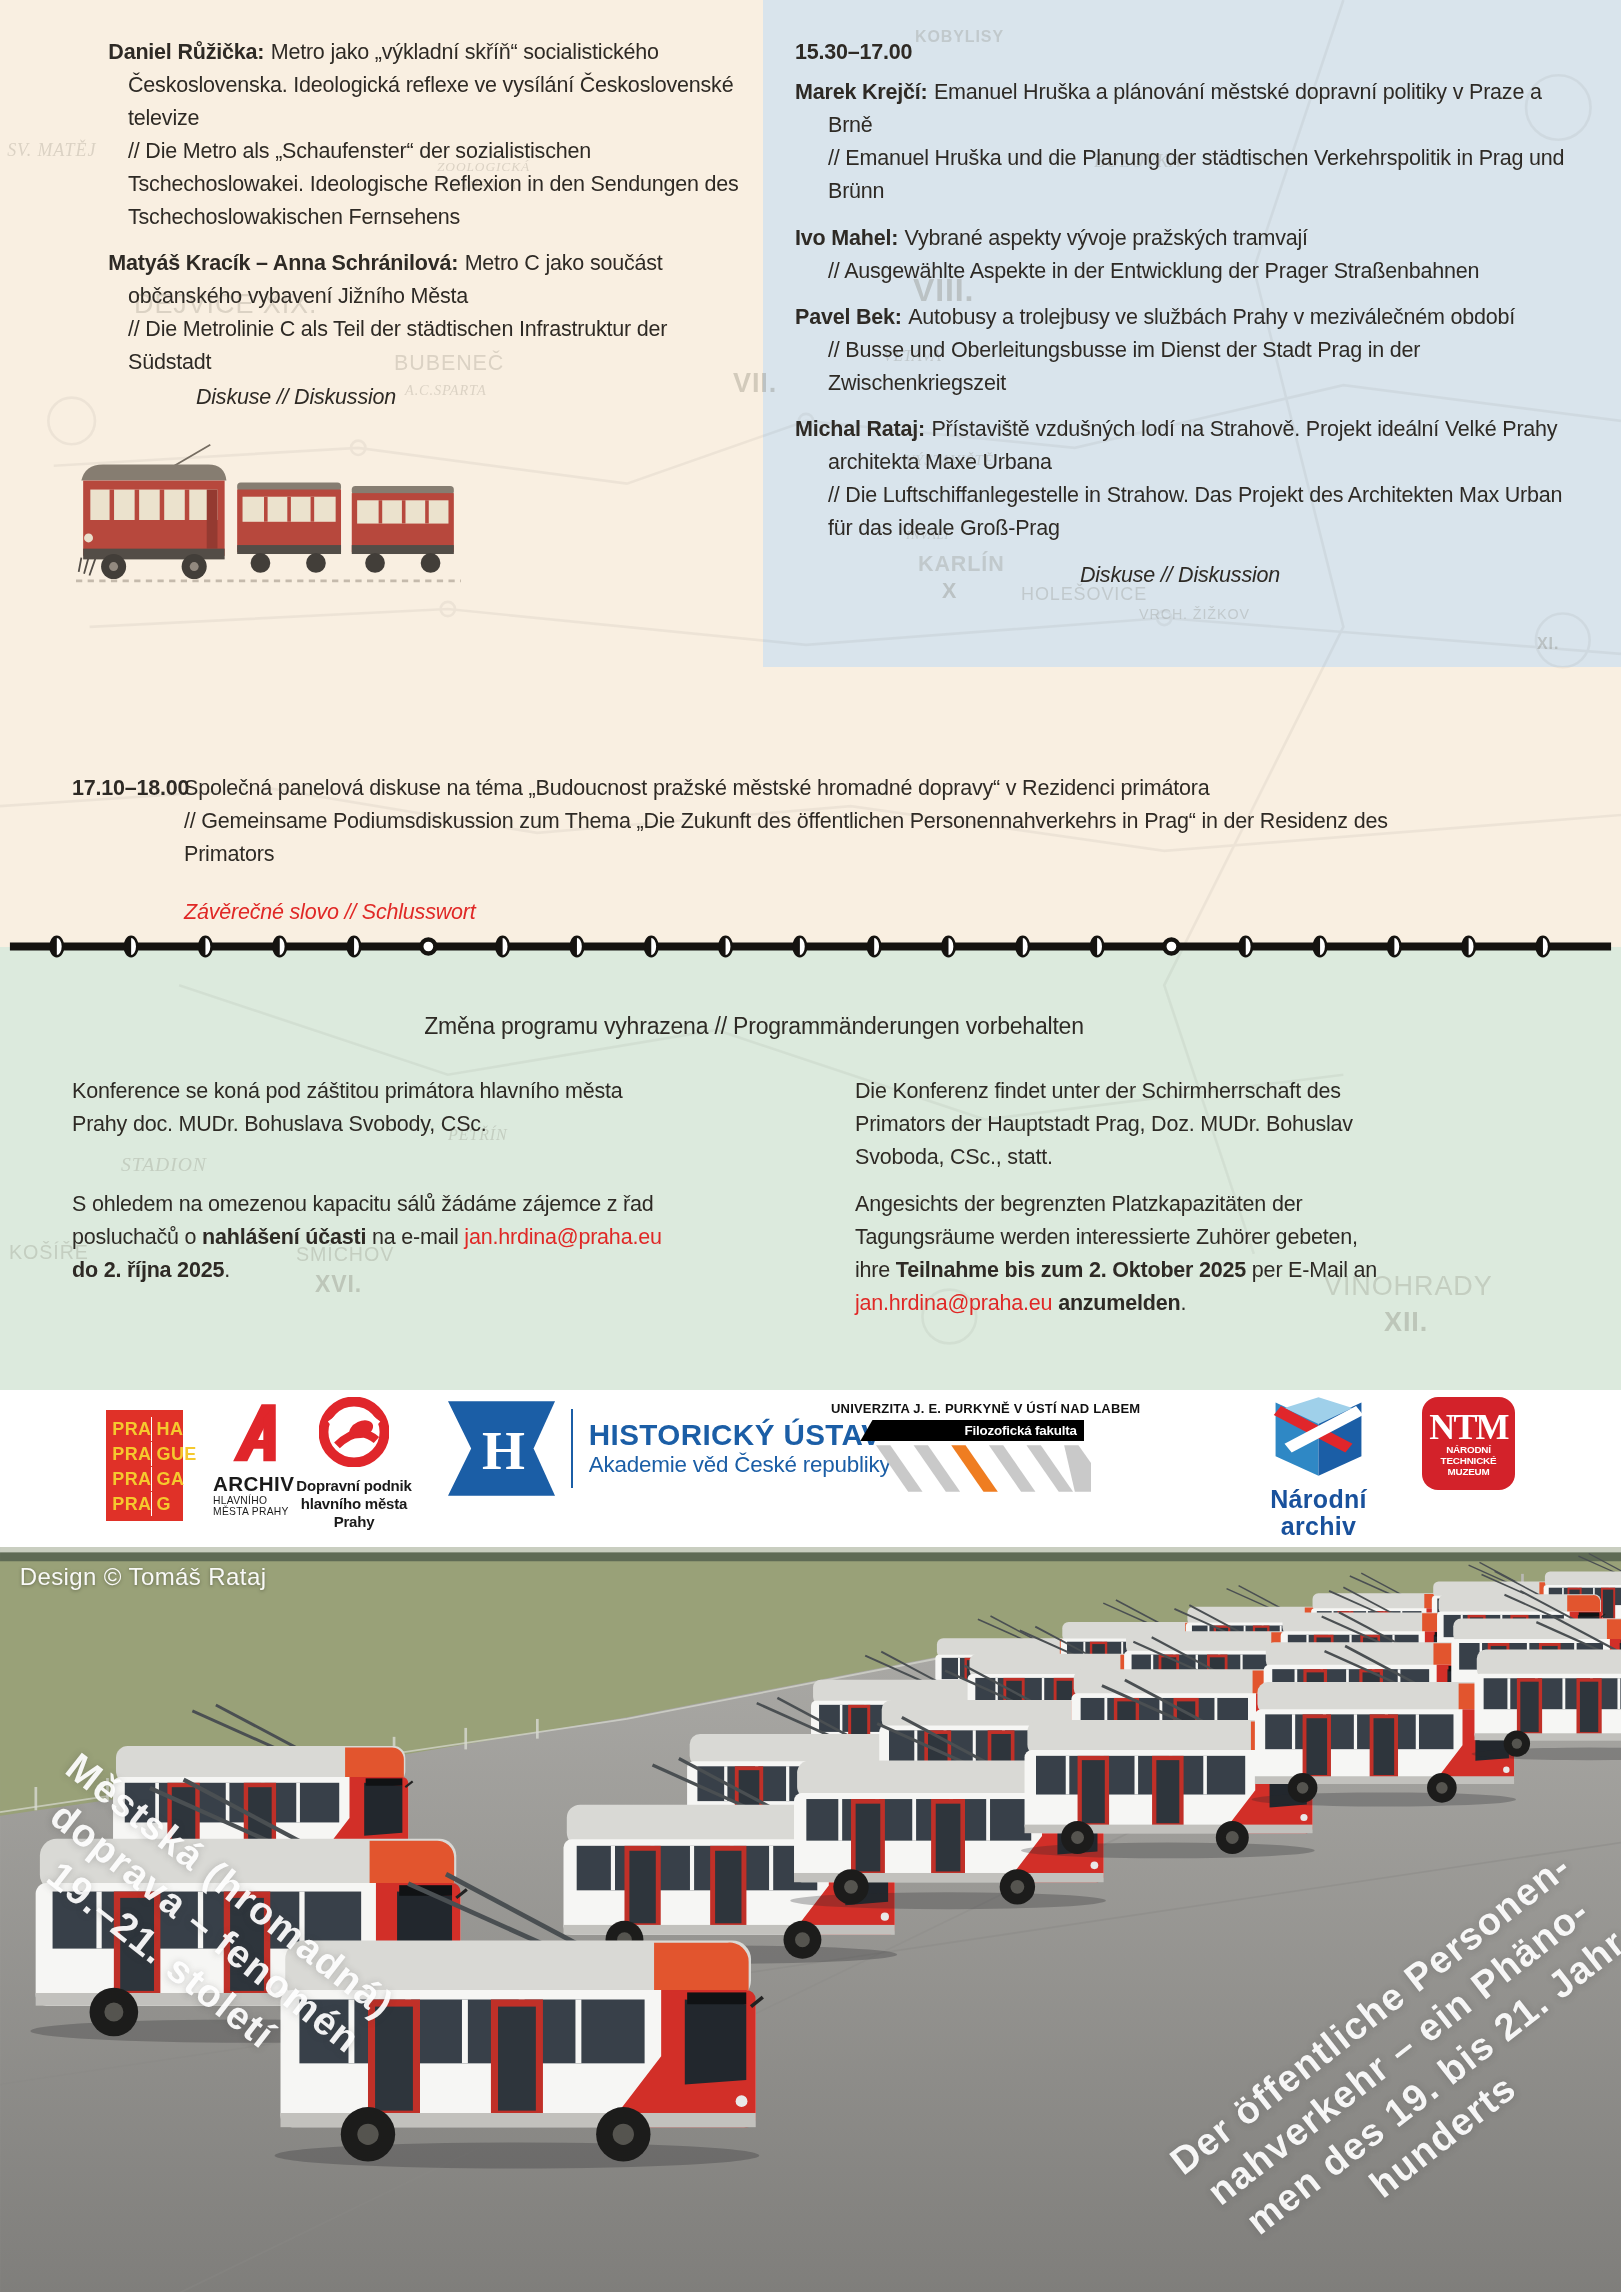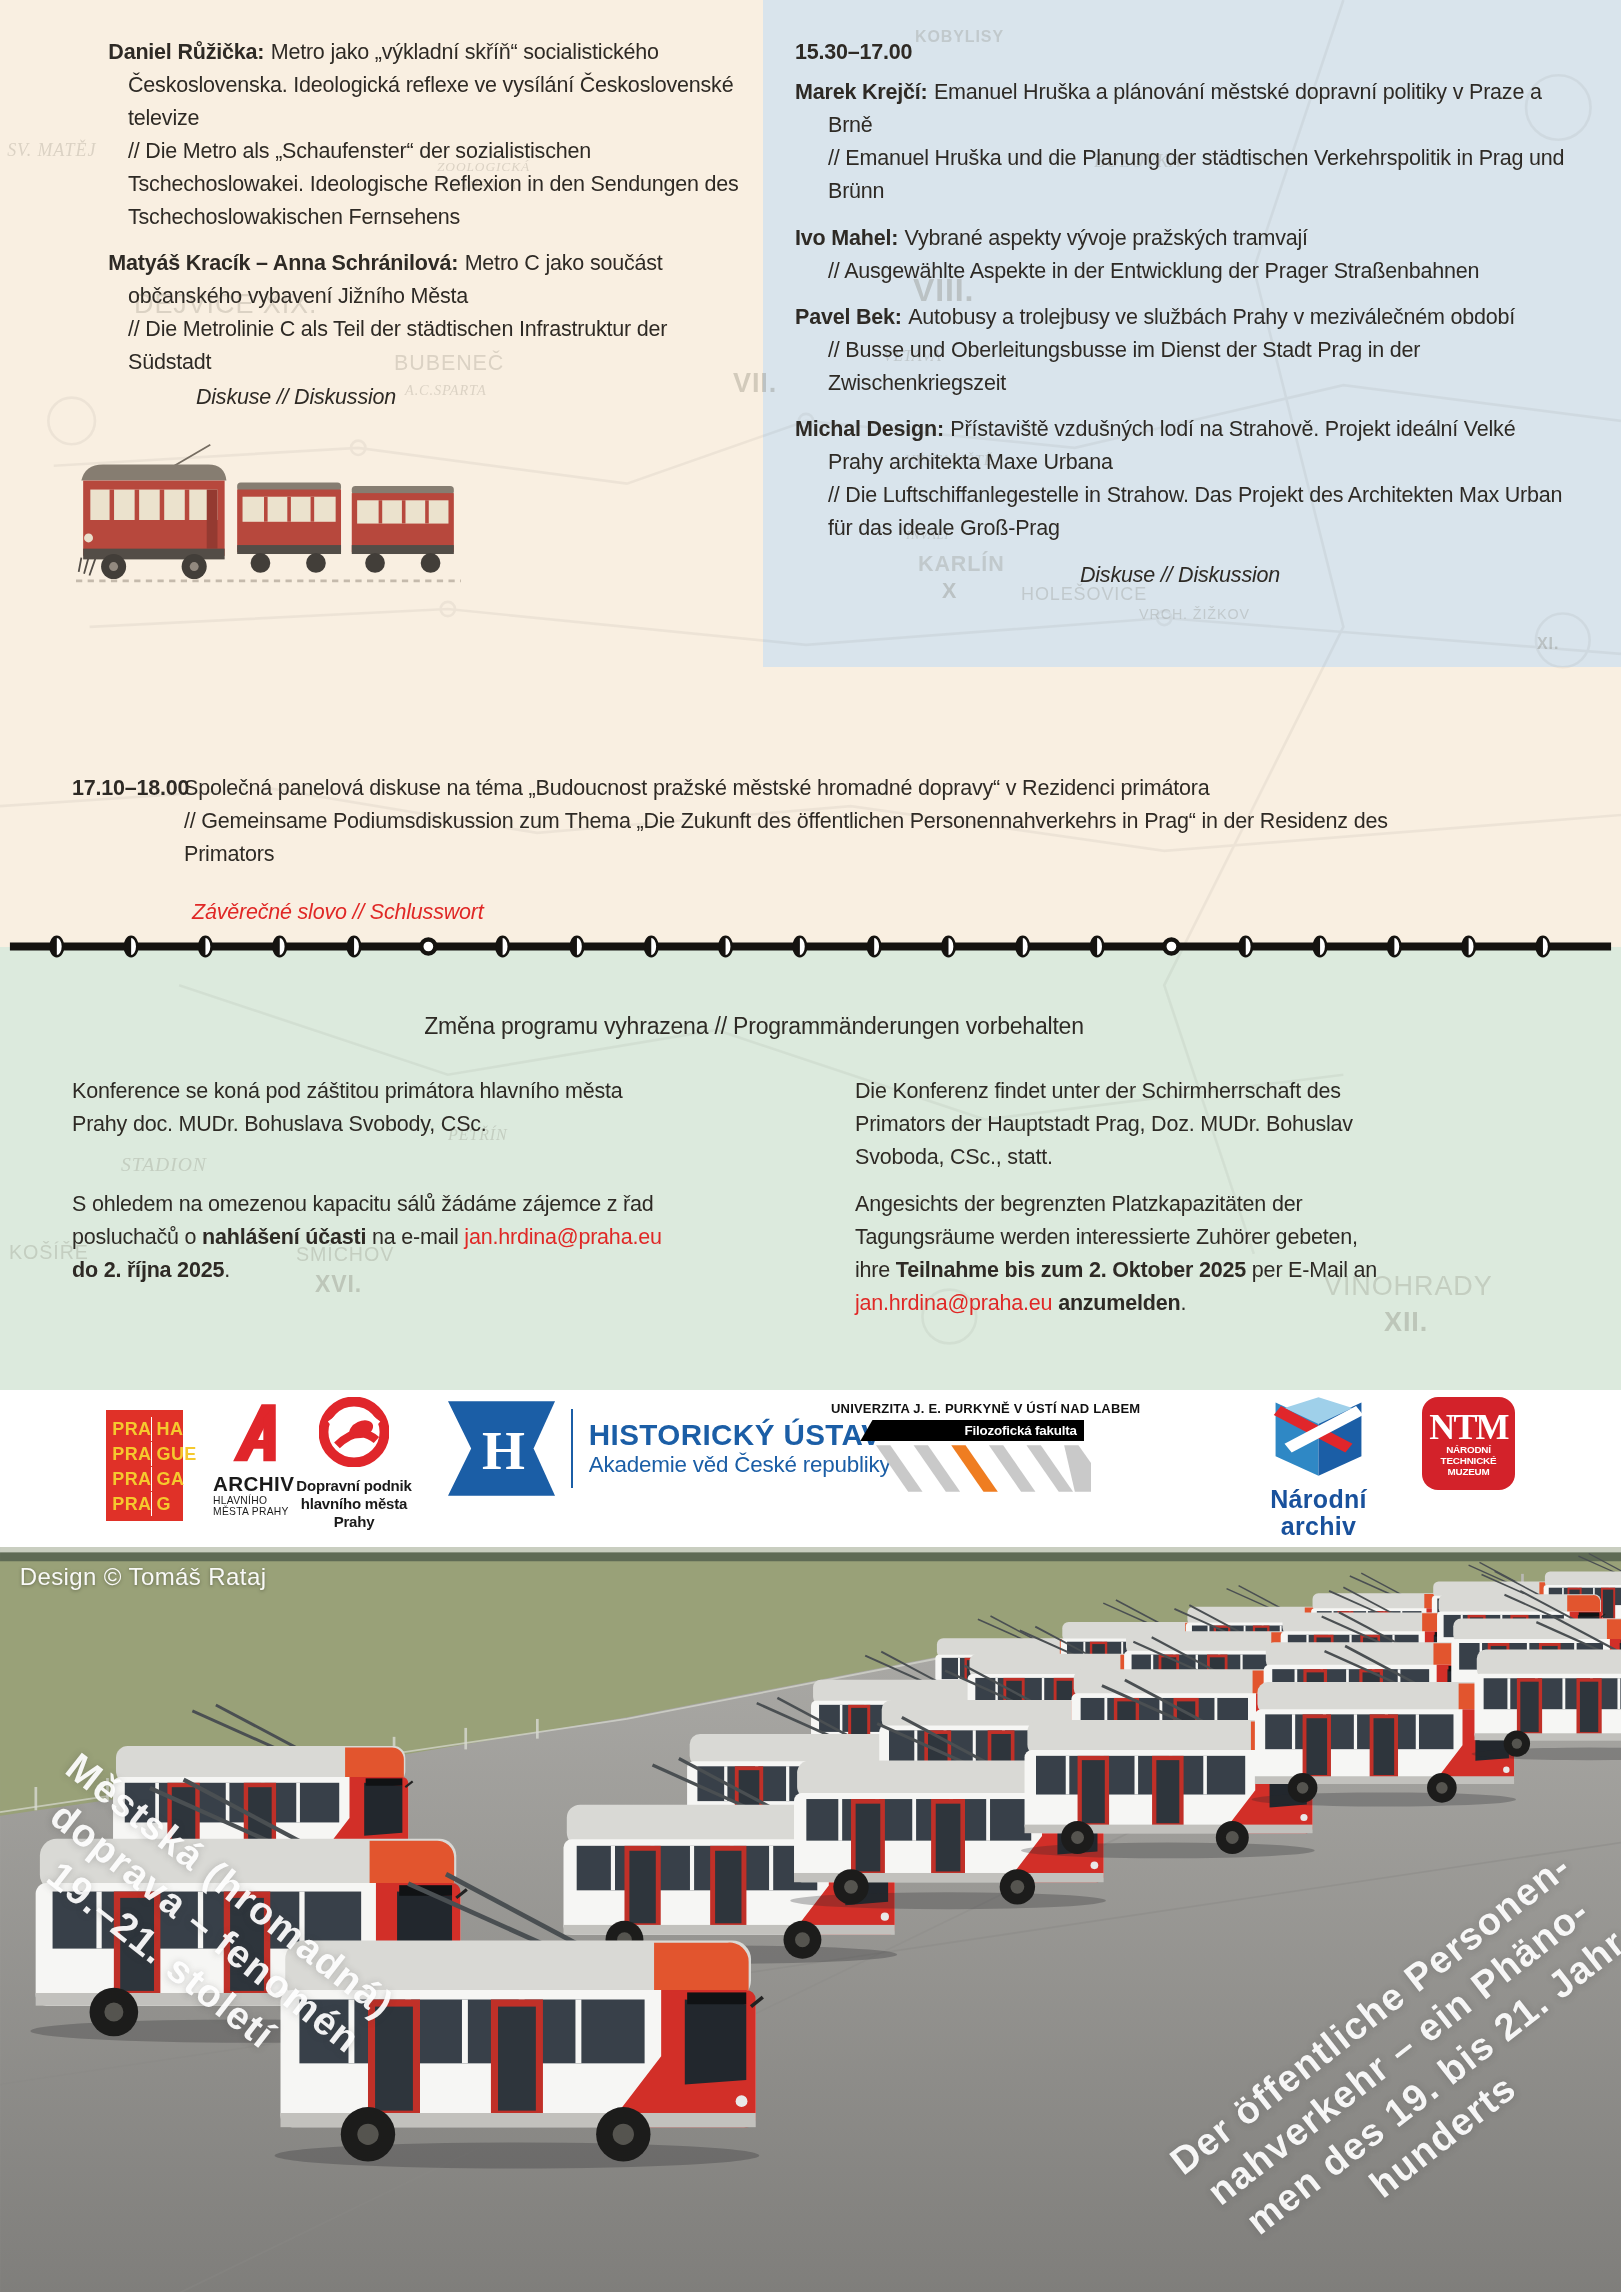--- a/index.html
+++ b/index.html
@@ -171,32 +171,32 @@
     </div>
     <div class="talk">
       <div class="cz"><span class="speaker">Ivo Mahel:</span><span>Vybrané aspekty vývoje pražských tramvají</span></div>
       <div class="de">// Ausgewählte Aspekte in der Entwicklung der Prager Straßenbahnen</div>
     </div>
     <div class="talk">
       <div class="cz"><span class="speaker">Pavel Bek:</span><span>Autobusy a trolejbusy ve službách Prahy v meziválečném období</span></div>
       <div class="de">// Busse und Oberleitungsbusse im Dienst der Stadt Prag in der Zwischenkriegszeit</div>
     </div>
     <div class="talk">
-      <div class="cz"><span class="speaker">Michal Design:</span><span>Přístaviště vzdušných lodí na Strahově. Projekt ideální Velké Prahy architekta Maxe Urbana</span></div>
+      <div class="cz"><span class="speaker">Michal Rataj:</span><span>Přístaviště vzdušných lodí na Strahově. Projekt ideální Velké Prahy architekta Maxe Urbana</span></div>
       <div class="de">// Die Luftschiffanlegestelle in Strahow. Das Projekt des Architekten Max Urban für das ideale Groß-Prag</div>
     </div>
     <div class="disc" style="text-align:center;margin-top:10.7px;">Diskuse // Diskussion</div>
   </div>
 
   <div class="abs col b" style="left:72px;top:772px;">17.10–18.00</div>
   <div class="abs col" style="left:184px;top:772px;width:1263px;">
     <div>Společná panelová diskuse na téma „Budoucnost pražské městské hromadné dopravy“ v Rezidenci primátora</div>
     <div>// Gemeinsame Podiumsdiskussion zum Thema „Die Zukunft des öffentlichen Personennahverkehrs in Prag“ in der Residenz des Primators</div>
   </div>
-  <div class="abs col red i" style="left:192px;top:896px;">Závěrečné slovo // Schlusswort</div>
+  <div class="abs col red i" style="left:184px;top:896px;">Závěrečné slovo // Schlusswort</div>
 
   <svg id="divider" class="abs" viewBox="0 0 1810 26">
     <line x1="0" y1="13" x2="1810" y2="13" stroke="#151310" stroke-width="9"></line>
     <g id="beads">
         <ellipse cx="53" cy="13" rx="7" ry="11" fill="#fff" stroke="#151310" stroke-width="3"></ellipse>
         <path d="M 53 2 a 7 11 0 0 0 0 22 z" fill="#151310"></path>
         <ellipse cx="137" cy="13" rx="7" ry="11" fill="#fff" stroke="#151310" stroke-width="3"></ellipse>
         <path d="M 137 2 a 7 11 0 0 0 0 22 z" fill="#151310"></path>
         <ellipse cx="221" cy="13" rx="7" ry="11" fill="#fff" stroke="#151310" stroke-width="3"></ellipse>
         <path d="M 221 2 a 7 11 0 0 0 0 22 z" fill="#151310"></path>

